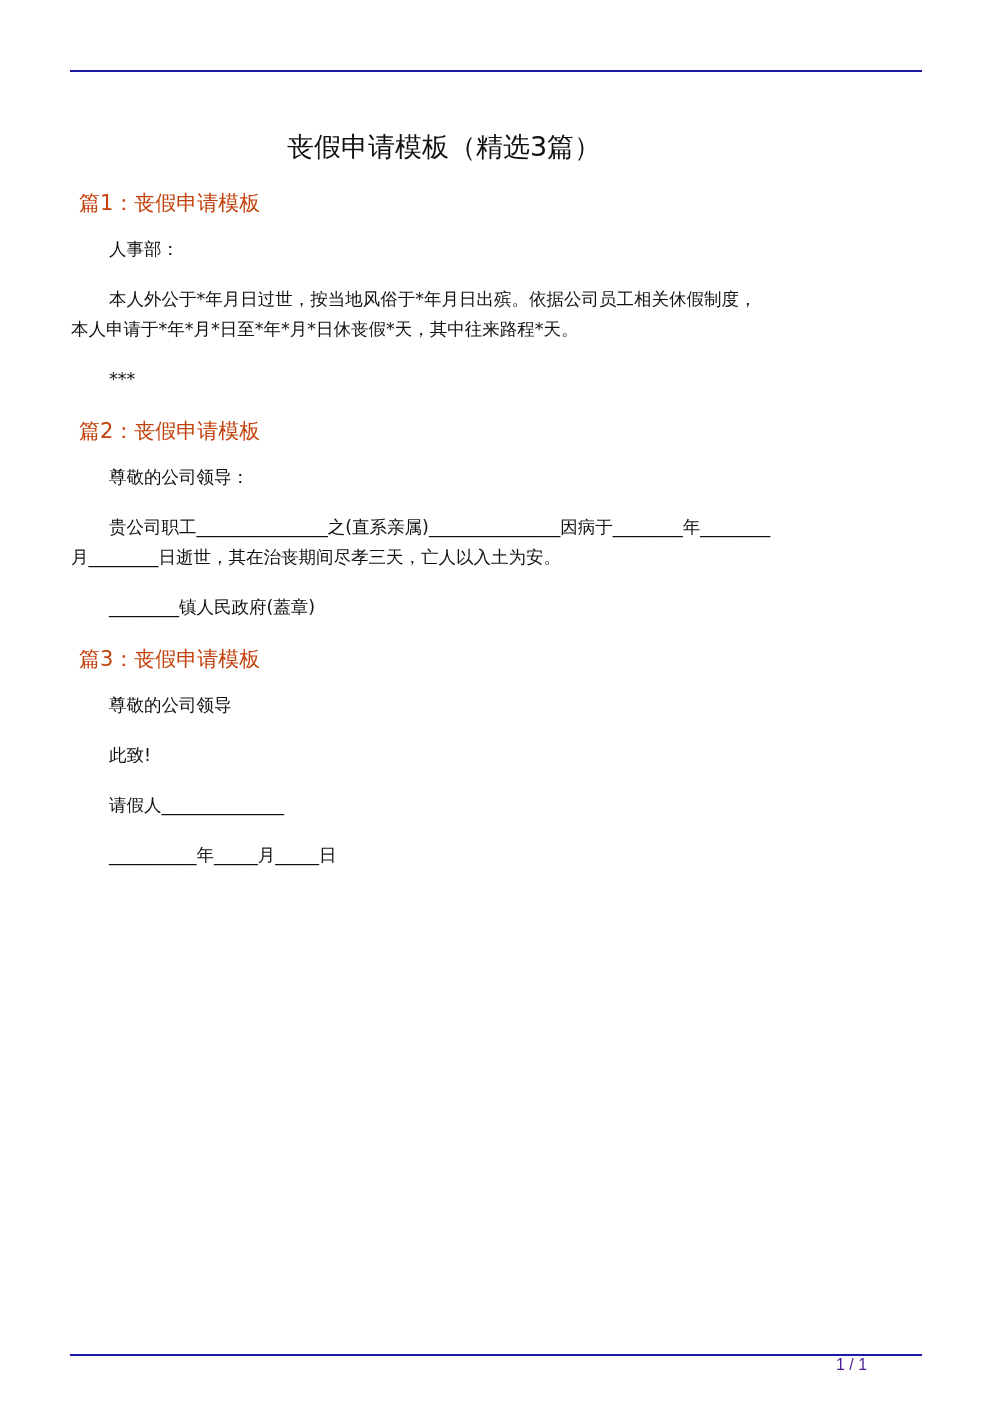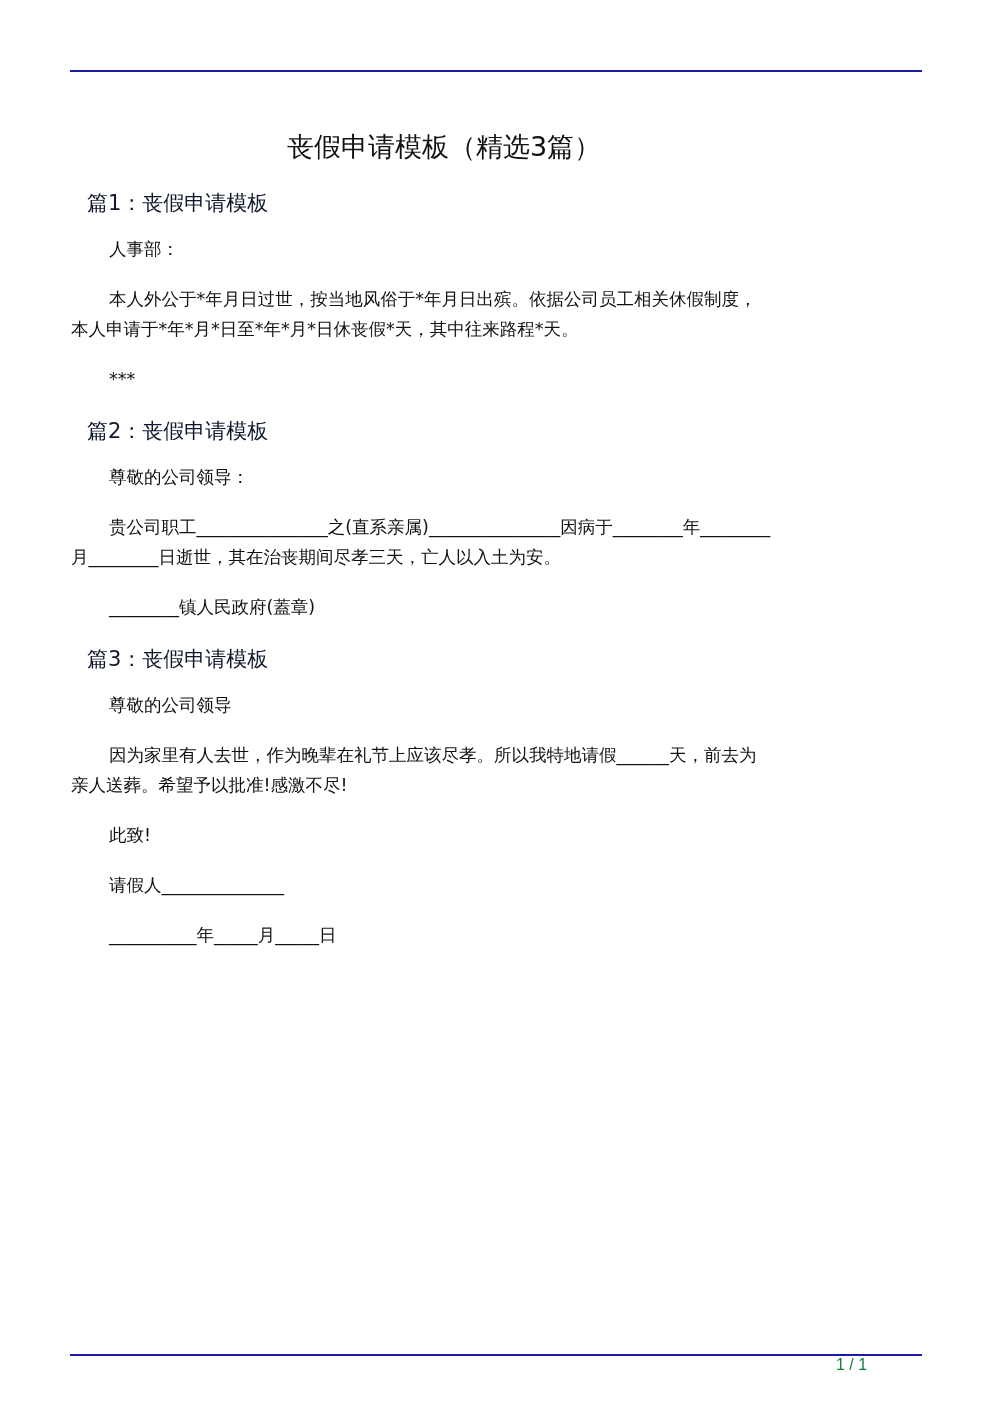--- a/index.html
+++ b/index.html
@@ -4,24 +4,24 @@
   <style>
     html, body { margin: 0; padding: 0; background: #ffffff; }
     body { width: 992px; height: 1403px; position: relative; overflow: hidden;
            font-family: "DejaVu Sans", "Liberation Sans", sans-serif; color: #111; }
     .rule { position: absolute; left: 70px; width: 852px; height: 2px; background: #1a1aa6; }
     .rule.top { top: 70px; }
     .rule.bottom { top: 1354px; }
     .title { position: absolute; top: 128px; left: 0; width: 888px; text-align: center;
              font-size: 27px; line-height: 38px; color: #111; }
     .content { position: absolute; left: 71px; top: 186px; width: 700px; }
-    .h { color: #0f172a; font-size: 21px; line-height: 34px; margin: 0 0 14px 16px; }
+    .h { color: #c2410c; font-size: 21px; line-height: 34px; margin: 0 0 14px 8px; }
     .p { font-size: 17.5px; line-height: 30px; margin: 0 0 20px 0; text-indent: 38px; }
     .section { margin-bottom: 0; }
-    .pagenum { position: absolute; top: 1356px; left: 836px; font-size: 16px; color: #15803d;
+    .pagenum { position: absolute; top: 1356px; left: 836px; font-size: 16px; color: #4c1d95;
                font-family: "Liberation Sans", sans-serif; }
   </style>
 </head>
 <body>
 
 <div class="rule top"></div>
 
 <div class="title">丧假申请模板（精选3篇）</div>
 
 <div class="content">
@@ -33,21 +33,20 @@
   </div>
   <div class="section">
     <div class="h">篇2：丧假申请模板</div>
     <div class="p">尊敬的公司领导：</div>
     <div class="p">贵公司职工_______________之(直系亲属)_______________因病于________年________月________日逝世，其在治丧期间尽孝三天，亡人以入土为安。</div>
     <div class="p">________镇人民政府(蓋章)</div>
   </div>
   <div class="section">
     <div class="h">篇3：丧假申请模板</div>
     <div class="p">尊敬的公司领导</div>
-    <div class="p">因为家里有人去世，作为晚辈在礼节上应该尽孝。所以我特地请假______天，前去为亲人送葬。希望予以批准!感激不尽!</div>
     <div class="p">此致!</div>
     <div class="p">请假人______________</div>
     <div class="p">__________年_____月_____日</div>
   </div>
 </div>
 
 <div class="rule bottom"></div>
 <div class="pagenum">1 / 1</div>
 
 </body></html>

